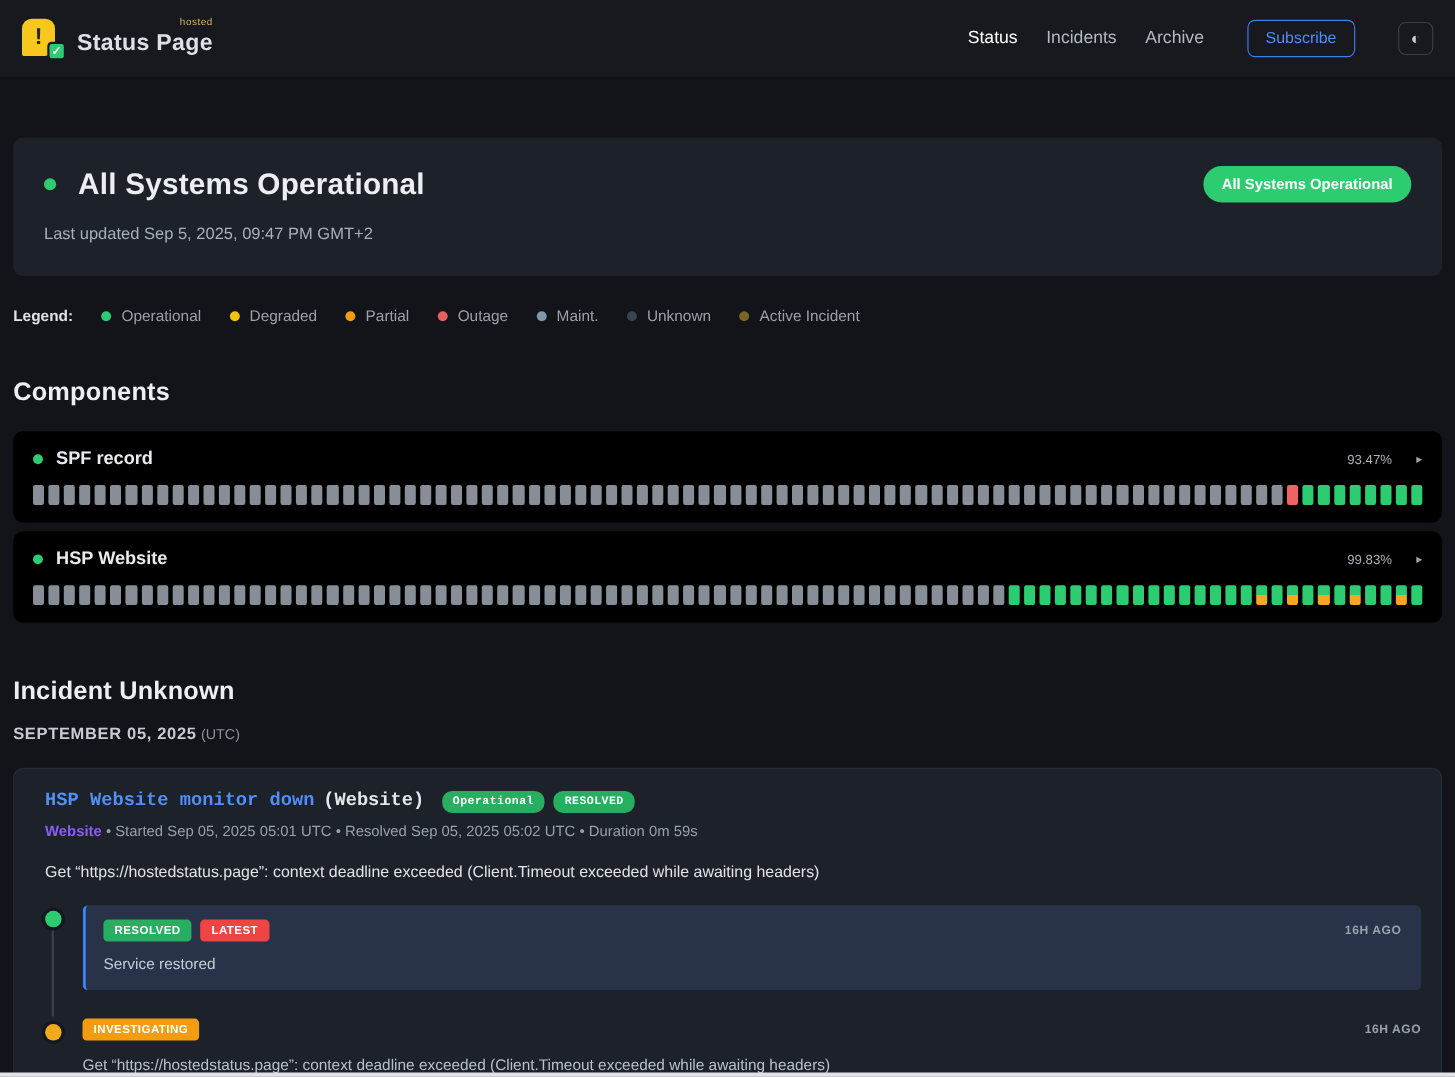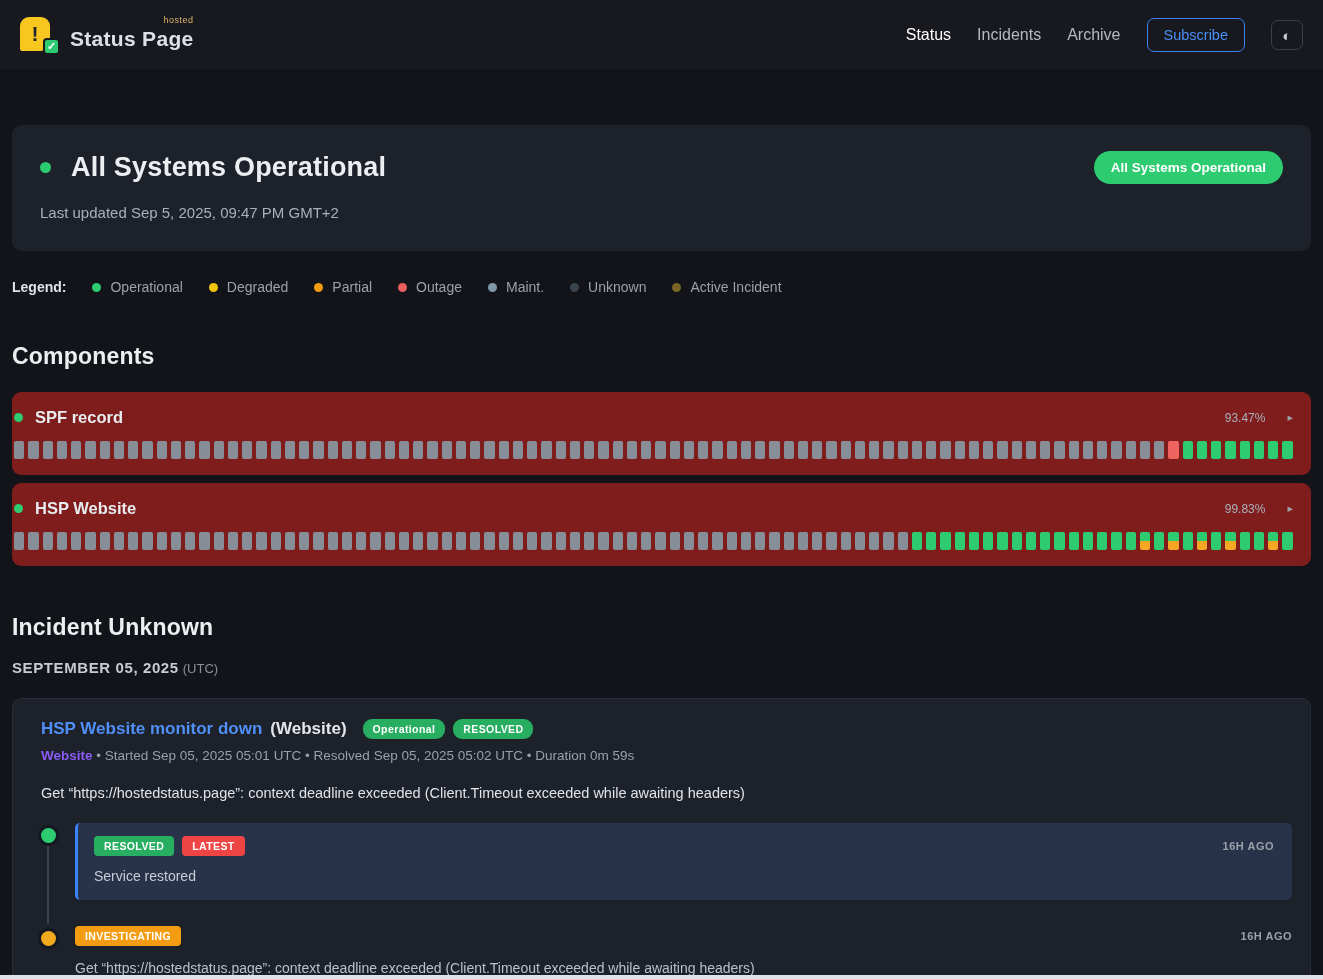--- a/index.html
+++ b/index.html
@@ -26,21 +26,21 @@
   }
   .logo-check {
     position:absolute; right:0; bottom:2px; width:17px; height:17px;
     background:#2ecc71; border-radius:4px; display:flex; align-items:center; justify-content:center;
     color:#fff; font-size:11px; font-weight:bold; border:2px solid #17191f;
   }
   .brand-text { position:relative; padding-top:8px; }
   .hosted { position:absolute; top:-4px; right:0; font-size:9px; color:#d8b36a; letter-spacing:.5px; }
   .brand-name { font-size:21px; font-weight:bold; color:#dde1e7; letter-spacing:.3px; }
 
-  nav { margin-left:auto; display:flex; align-items:center; gap:26px; }
+  nav { margin-left:auto; display:flex; align-items:center; gap:39px; }
   .nav-link { font-size:16px; color:#b3bac4; text-decoration:none; cursor:pointer; }
   .nav-link.active { color:#ffffff; }
   .subscribe {
     background:transparent; border:1px solid #3b82f6; color:#4a90f7;
     font-size:14.5px; padding:8px 16px; border-radius:7px; cursor:pointer;
     font-family:inherit;
   }
   .theme-toggle {
     width:32px; height:30px; background:transparent; border:1px solid #3a4049;
     border-radius:7px; color:#c7cdd6; font-size:15px; cursor:pointer;
@@ -65,21 +65,21 @@
   .banner-sub { margin-top:20px; color:#a9b0ba; font-size:15px; }
 
   
   .legend { display:flex; align-items:center; gap:26px; margin-top:28px; font-size:14px; }
   .legend-title { color:#dfe3e8; font-weight:bold; }
   .legend-item { display:flex; align-items:center; gap:9px; color:#9aa1ab; }
   .legend-item .dot { width:9px; height:9px; }
 
   
   .section-heading { font-size:23px; font-weight:bold; color:#eceef2; margin-top:48px; letter-spacing:.2px; }
-  .component-card { background:#7f1d1d; border-radius:9px; padding:16px 18px 16px 2px; margin-top:22px; }
+  .component-card { background:#000000; border-radius:9px; padding:16px 18px 16px 18px; margin-top:22px; }
   .component-card + .component-card { margin-top:8px; }
   .comp-head { display:flex; align-items:center; gap:12px; cursor:pointer; }
   .comp-head .dot { width:9px; height:9px; }
   .comp-name { font-size:16.5px; font-weight:600; color:#e8ebef; }
   .spacer { flex:1; }
   .comp-uptime { font-size:12px; color:#aab1bb; }
   .chevron { color:#9aa1ab; font-size:11px; margin-left:10px; }
   .bars { display:flex; gap:4px; margin-top:14px; }
   .bar { flex:1 1 0; height:18px; border-radius:2px; }
   .bar.nodata { background:#878e98; }
@@ -88,21 +88,21 @@
   .bar.partial { background:linear-gradient(180deg,#2ecc71 50%,#f5a623 50%); }
 
   
   .date-heading { margin-top:18px; font-size:15px; font-weight:bold; color:#c6ccd4; letter-spacing:.6px; }
   .date-suffix { font-weight:normal; font-size:13px; color:#8b929c; letter-spacing:0; margin-left:4px; }
 
   .incident-card {
     margin-top:22px; background:#1c212a; border:1px solid #272d38; border-radius:9px;
     padding:20px 18px 26px 18px;
   }
-  .inc-title-row { display:flex; align-items:flex-start; gap:8px; padding-left:10px; }
+  .inc-title-row { display:flex; align-items:flex-start; gap:8px; padding-left:10px;font-family:Liberation Mono, monospace; }
   .inc-title { color:#4f8ff7; font-size:17px; font-weight:bold; text-decoration:none; cursor:pointer; }
   .inc-component { color:#e3e6ea; font-size:17px; font-weight:600; }
   .inc-badges { display:flex; gap:8px; margin-left:8px; }
   .badge {
     display:inline-block; font-size:10.5px; font-weight:bold; letter-spacing:.4px;
     color:#fff; padding:4px 10px; border-radius:9px;
   }
   .badge-green { background:#27ae60; }
   .badge-blue { background:#ef4444; }
   .badge-orange { background:#f39c12; }

